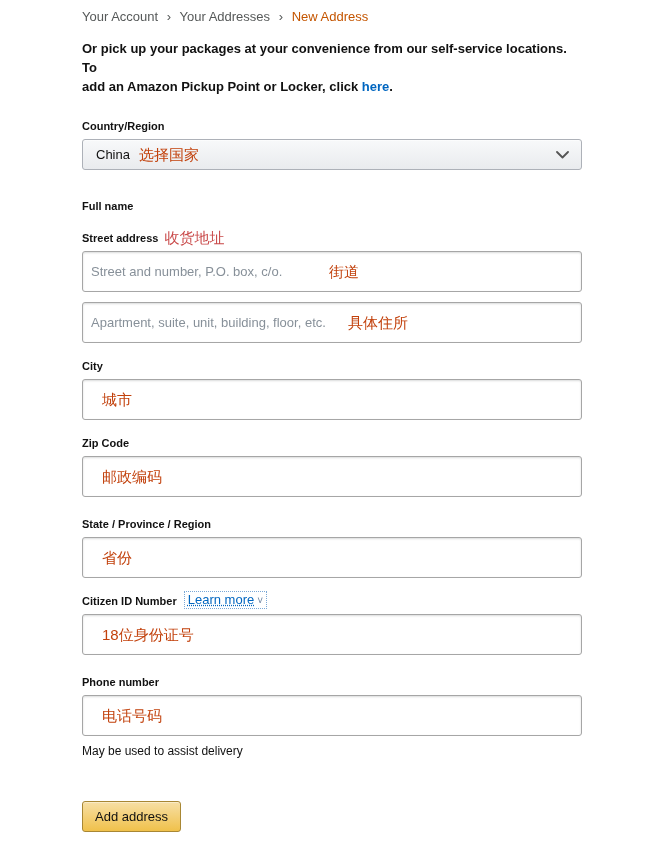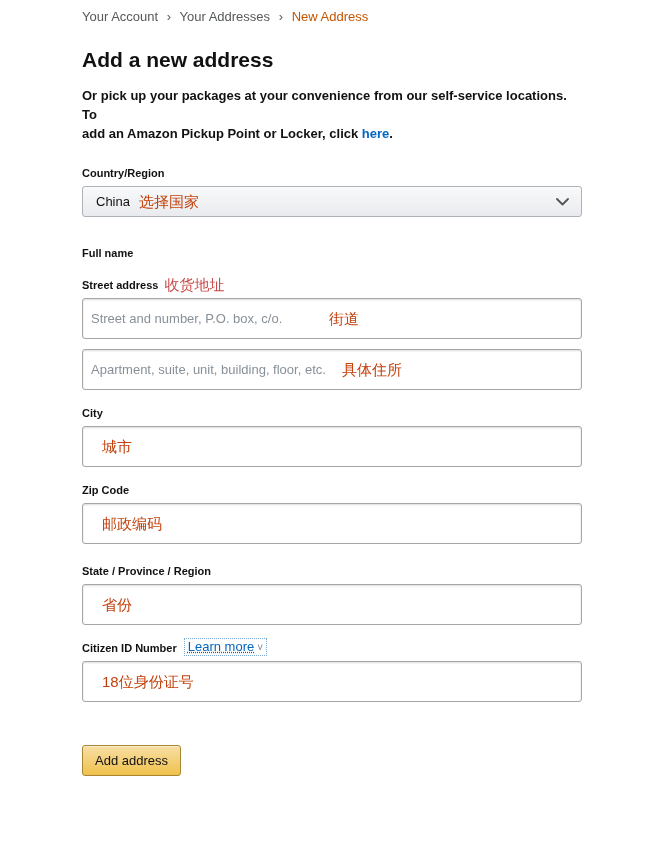--- a/index.html
+++ b/index.html
@@ -70,21 +70,21 @@
   }
 
   
   .ann {
     position: absolute; top: 50%; transform: translateY(-50%);
     color: #c2410c; font-size: 15px; white-space: nowrap; pointer-events: none;
   }
   .ann-std { left: 20px; }
   .ann-country { left: 57px; }
   .ann-street1 { left: 247px; }
-  .ann-street2 { left: 260px; }
+  .ann-street2 { left: 266px; }
   .ann-label { color: #C94A4A; font-size: 15px; font-weight: 400; margin-left: 6px; vertical-align: -1px; }
 
   
   .learn-more {
     margin-left: 7px;
     font-size: 13px; font-weight: 400;
     color: #0066C0; text-decoration: underline dotted;
     border: 1px dotted #7aa8d6;
     padding: 0 3px 1px 3px;
     cursor: pointer;
@@ -114,21 +114,20 @@
 <div class="page">
 
   <nav class="breadcrumb">
     <a class="bc-link">Your Account</a>
     <span class="bc-sep">›</span>
     <a class="bc-link">Your Addresses</a>
     <span class="bc-sep">›</span>
     <span class="bc-current">New Address</span>
   </nav>
 
-  <h1 class="title">Add a new address</h1>
 
   <p class="intro">
     <span>Or pick up your packages at your convenience from our self-service locations. To</span><br>
     <span>add an Amazon Pickup Point or Locker, click </span><a class="link">here</a><span>.</span>
   </p>
 
   <div class="field f-country">
     <div class="label-row-solo">
       <label>Country/Region</label>
     </div>
@@ -198,18 +197,28 @@
   <div class="field f-citizen">
     <div class="label-row">
       <span class="label-text">Citizen ID Number</span><a class="learn-more"><span>Learn more</span><span class="lm-chevron">˅</span></a>
     </div>
     <div class="input-wrap">
       <input type="text" class="text-input" style="">
       <span class="ann ann-std">18位身份证号</span>
     </div>
   </div>
 
+  <div class="field f-phone">
+    <div class="label-row-solo">
+      <label>Phone number</label>
+    </div>
+    <div class="input-wrap">
+      <input type="text" class="text-input" style="">
+      <span class="ann ann-std">电话号码</span>
+    </div>
+    <div class="helper">May be used to assist delivery</div>
+  </div>
 
   <div class="btn-row">
     <button class="add-btn">Add address</button>
   </div>
 
 </div>
 
 </body></html>

